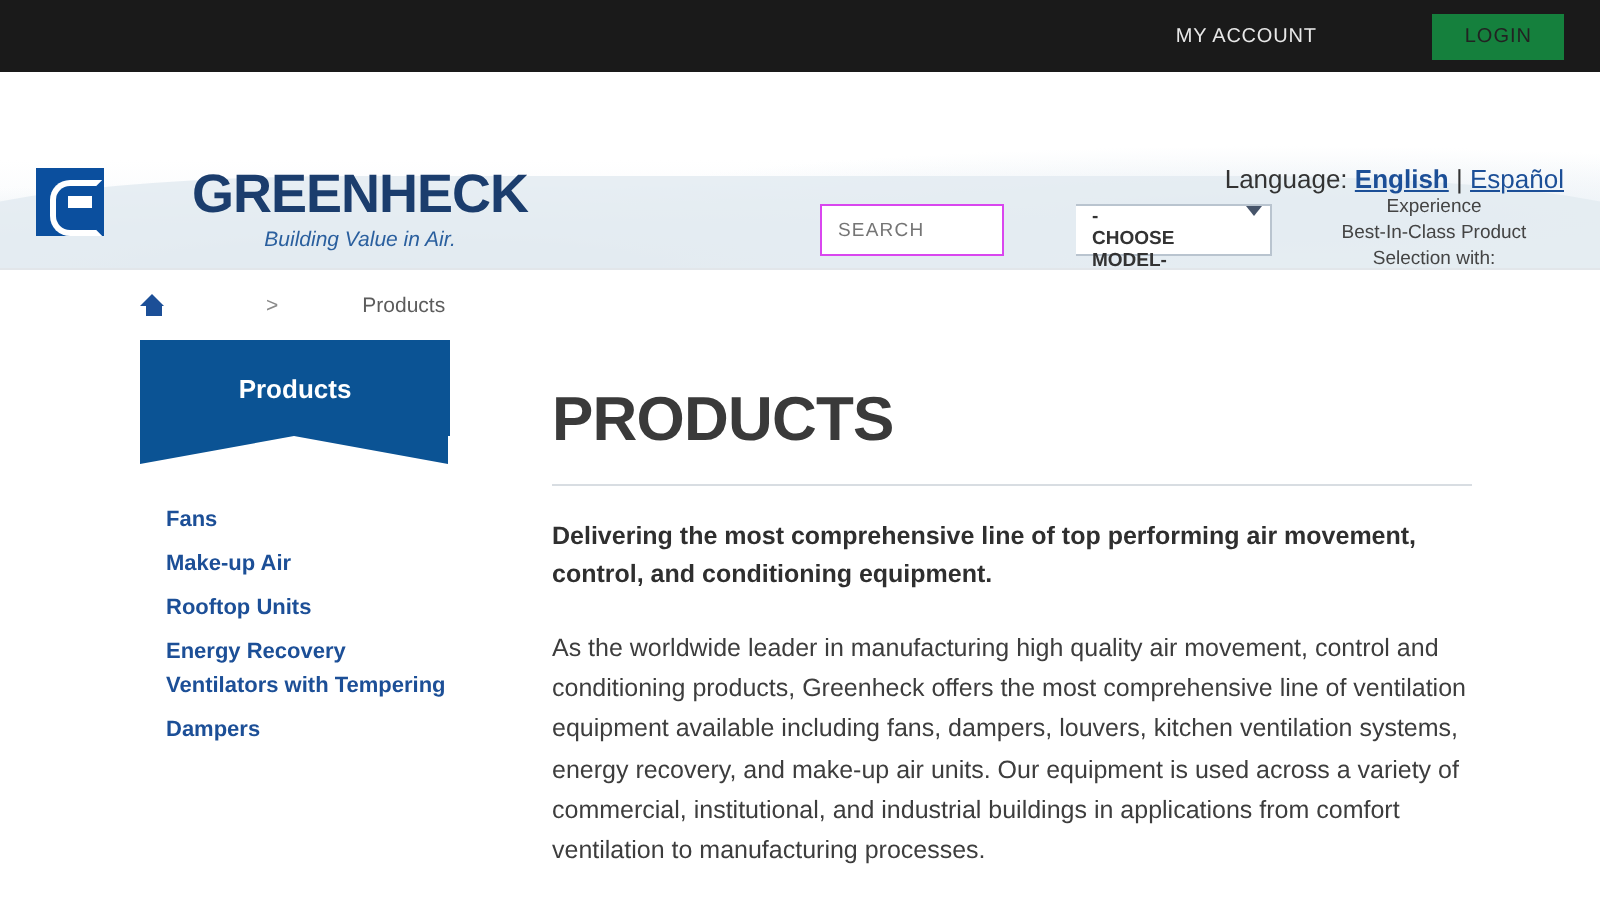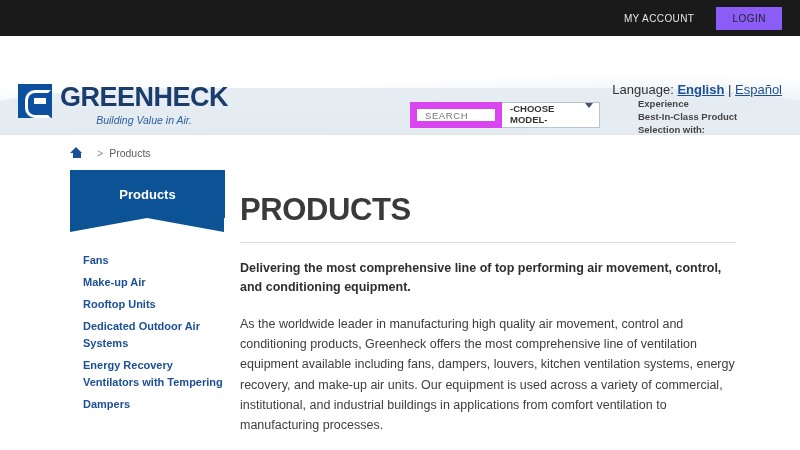--- a/index.html
+++ b/index.html
@@ -1,15 +1,15 @@
 <!DOCTYPE html>
 <html><head>
 <meta charset="utf-8">
 <style>
-  * { box-sizing: border-box; }
+  * { box-sizing: border-box; gap: 36px; }
   html, body {
     margin: 0; padding: 0;
     width: 800px; height: 450px;
     overflow: hidden;
     background: #ffffff;
     font-family: "Liberation Sans", sans-serif;
   }
 
   
   .topbar {
@@ -22,21 +22,21 @@
     padding-right: 18px;
   }
   .topbar .my-account {
     font-size: 10px;
     letter-spacing: .4px;
     color: #e8e8e8;
     margin-right: 22px;
     text-transform: uppercase;
   }
   .topbar .login-btn {
-    background: #8b5cf6;
+    background: #15803d;
     color: #222222;
     font-size: 10px;
     letter-spacing: .5px;
     text-transform: uppercase;
     padding: 6px 16px;
     border: none;
     cursor: pointer;
     font-family: "Liberation Sans", sans-serif;
   }
 
@@ -118,40 +118,39 @@
     right: 18px; top: 46px;
     font-size: 13px;
     color: #333;
     z-index: 3;
   }
   .lang a { color: #1c4f97; text-decoration: underline; }
   .lang .active { font-weight: bold; }
 
   .experience {
     position: absolute;
-    right: 32px; top: 62px;
+    right: 18px; top: 62px;
     width: 130px;
-    text-align: left;
+    text-align: center;
     font-size: 9.5px;
     color: #444;
     line-height: 1.35;
     z-index: 3;
-    font-weight: bold;
   }
 
   
   .searchrow {
     position: absolute;
     left: 410px; top: 66px;
     display: flex;
     z-index: 4;
   }
   .search-input {
     width: 92px; height: 26px;
-    border: 7px solid #d946ef;
+    border: 1px solid #d946ef;
     background: #ffffff;
     font-size: 9.5px;
     color: #8a8a8a;
     padding: 0 8px;
     letter-spacing: .6px;
     font-family: "Liberation Sans", sans-serif;
   }
   .model-select {
     width: 98px; height: 26px;
     border: 1px solid #b9c4cf;
@@ -322,21 +321,20 @@
 </div>
 
 <div class="content">
 
   <div class="sidebar">
     <div class="side-head">Products</div>
     <ul class="side-list">
       <li>Fans</li>
       <li>Make-up Air</li>
       <li>Rooftop Units</li>
-      <li>Dedicated Outdoor Air Systems</li>
       <li>Energy Recovery Ventilators with Tempering</li>
       <li>Dampers</li>
 
     </ul>
   </div>
 
   <div class="main">
     <h1 class="page-title">PRODUCTS</h1>
     <div class="rule"></div>
     <p class="lede">Delivering the most comprehensive line of top performing air movement, control, and conditioning equipment.</p>

